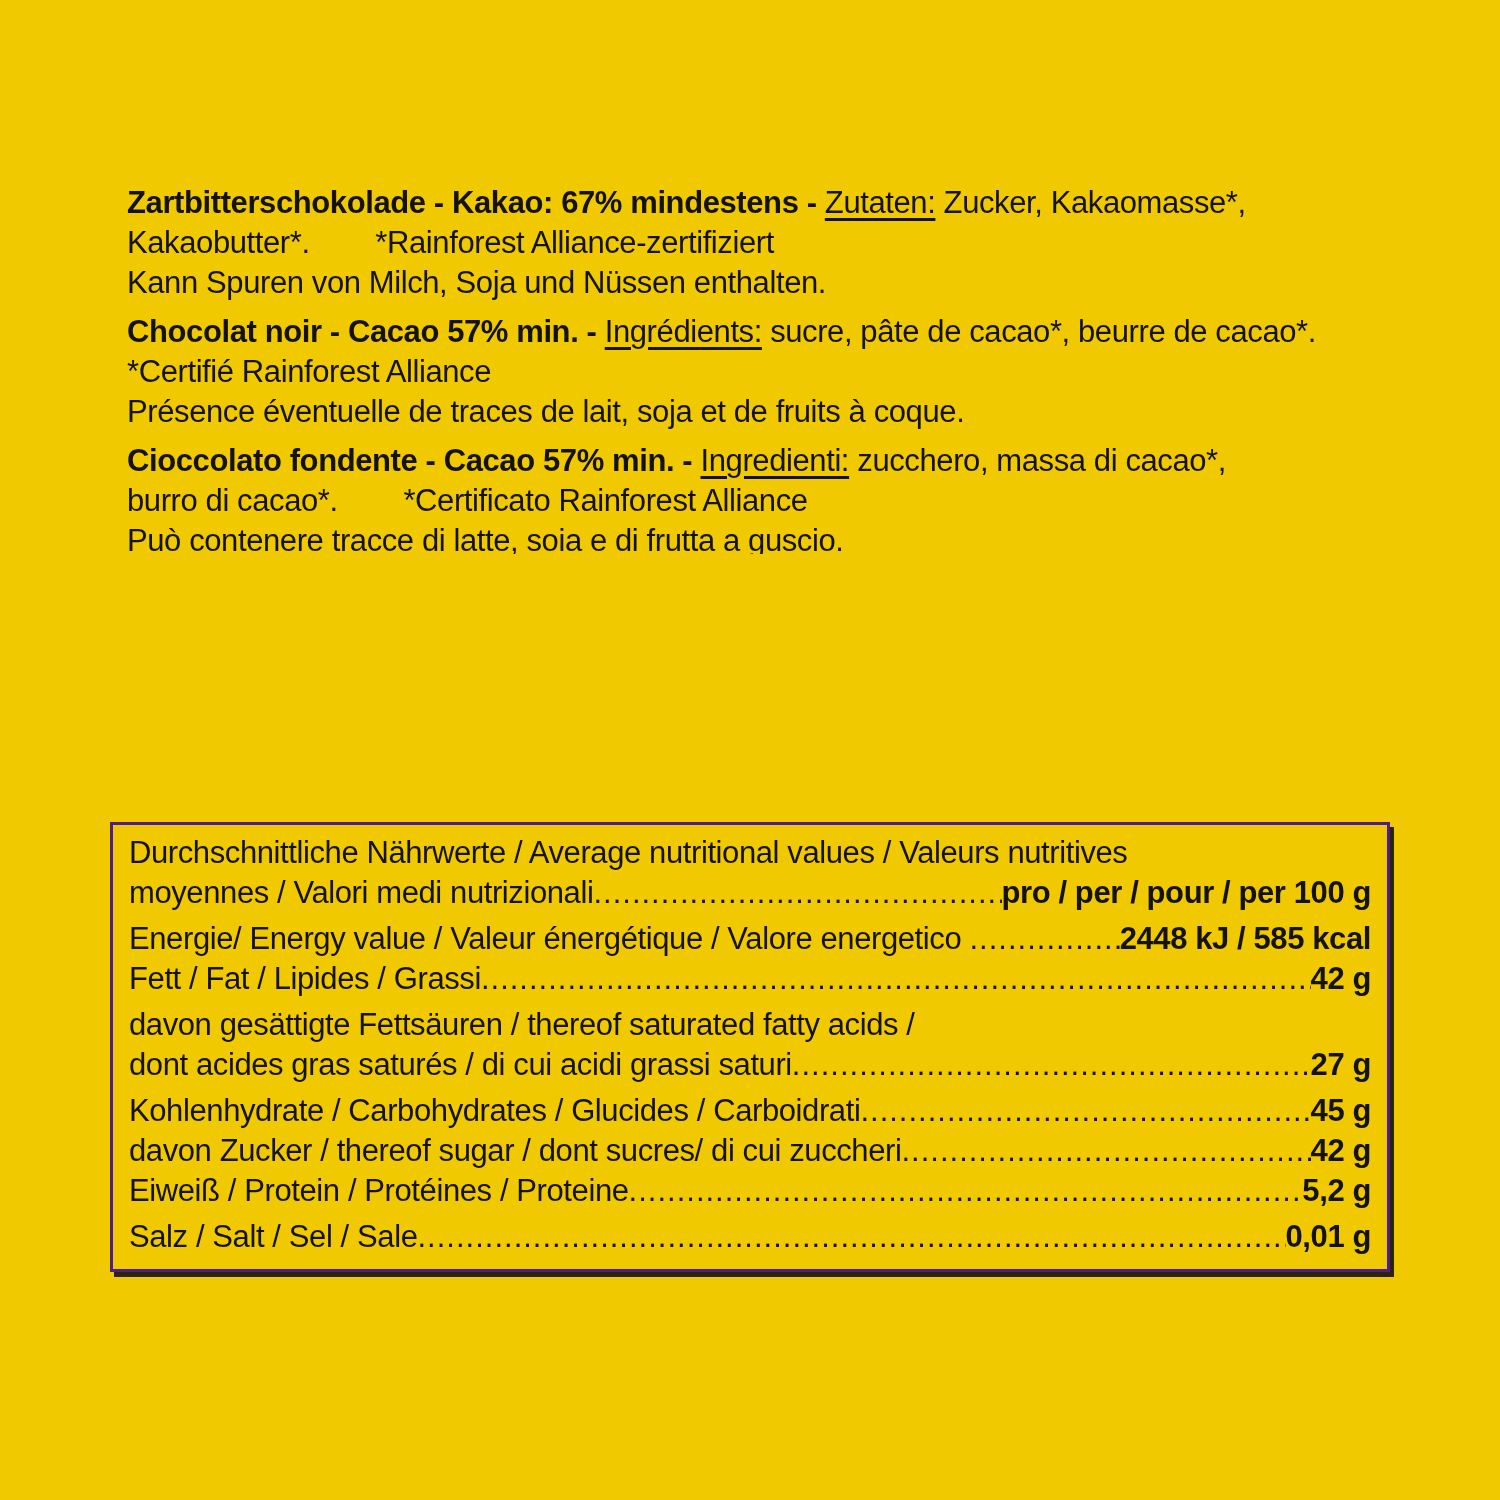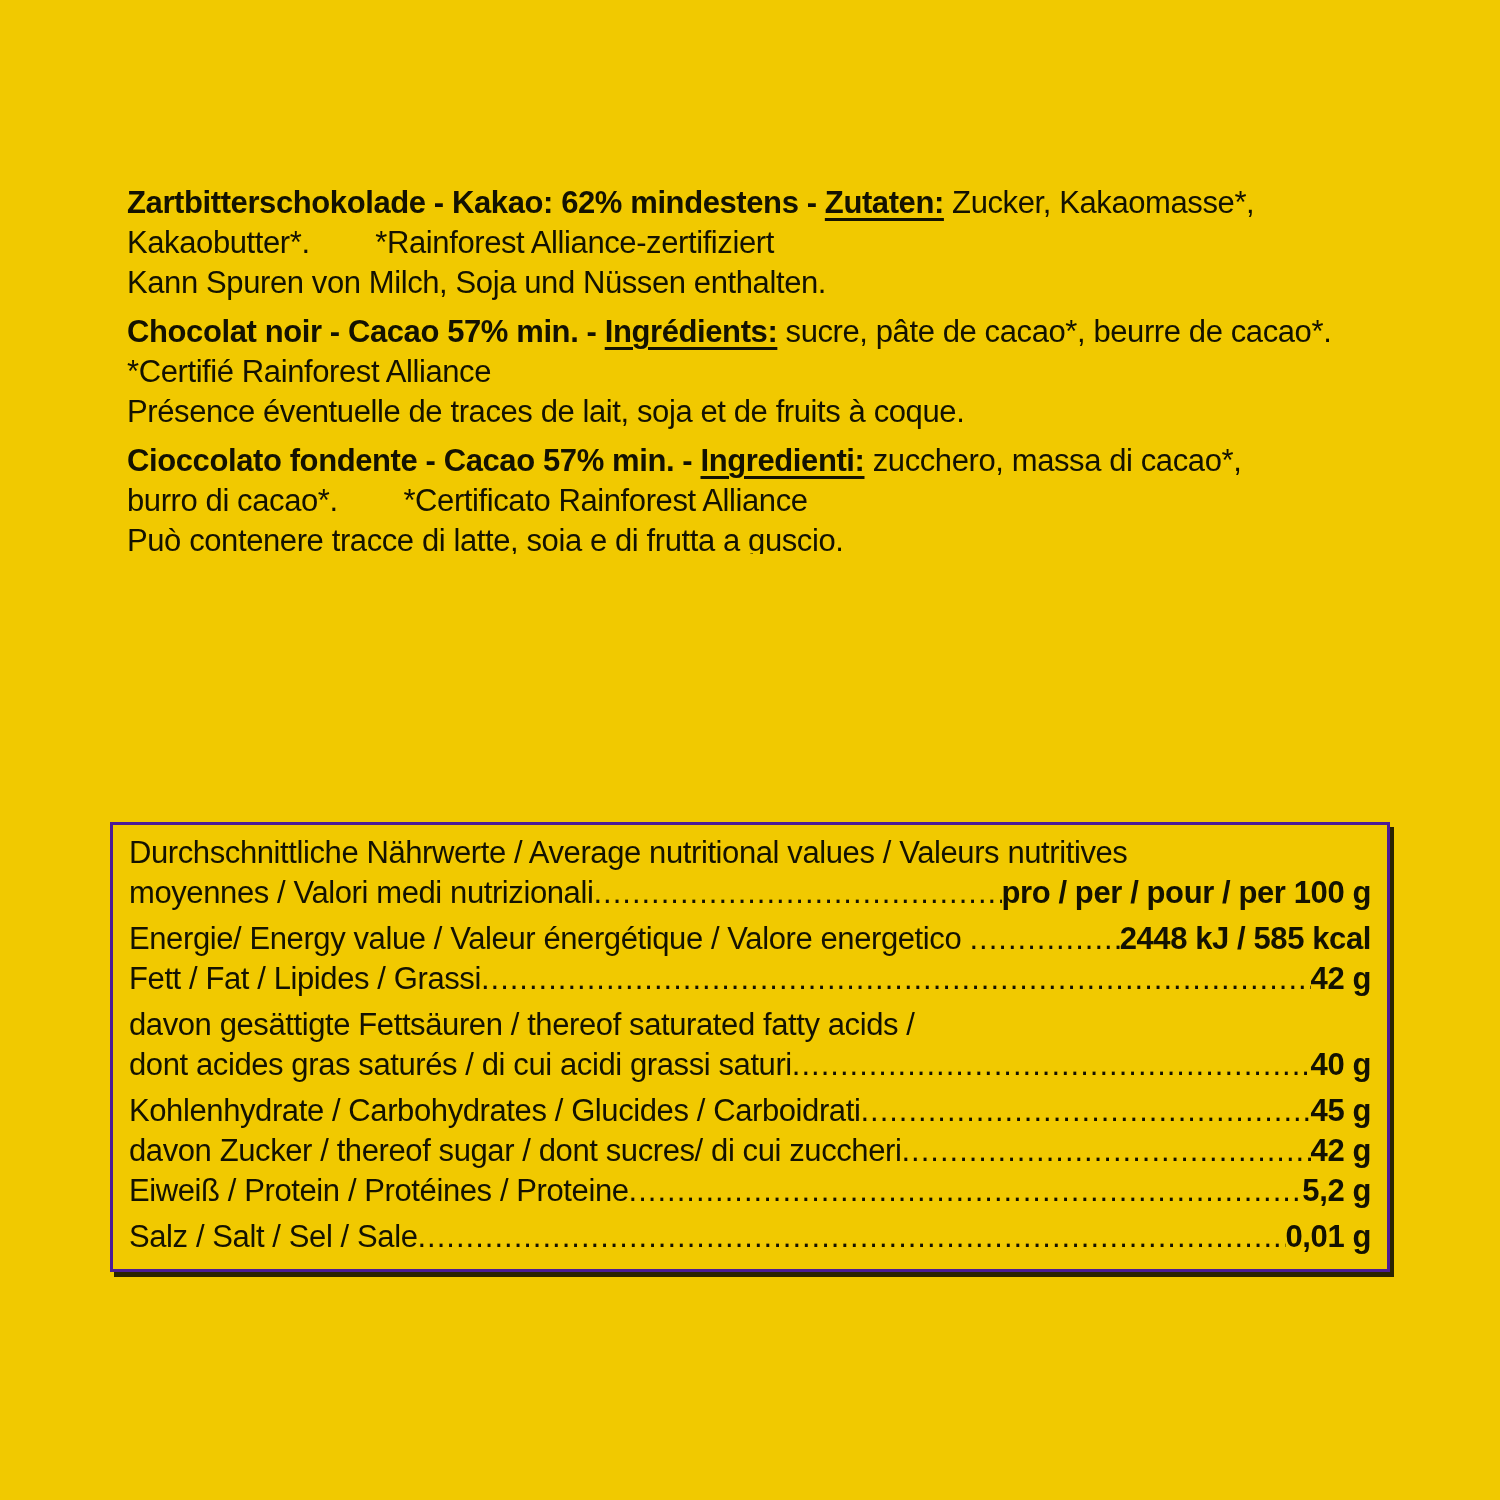--- a/index.html
+++ b/index.html
@@ -14,21 +14,21 @@
     color:#141200;
   }
   .ingredients{
     position:absolute;left:127px;top:183px;width:1350px;
     font-size:31px;line-height:40px;letter-spacing:-0.4px;
   }
   .block{margin-bottom:9px;}
   .line{white-space:pre;}
   .lead{font-weight:bold;}
   .ing-label{
-    font-weight:bold;
+    font-weight:normal;
     text-decoration:underline;
     text-decoration-thickness:3px;
     text-underline-offset:5px;
   }
   .clip-line{height:33px;overflow:hidden;}
   .nutrition{
     position:absolute;left:110px;top:822px;width:1280px;
     box-sizing:border-box;
     border:3px solid #4c1d95;
     box-shadow:4px 5px 0 #2b2400;
@@ -46,21 +46,21 @@
   .mt8{}
 </style>
 </head>
 <body>
 
 <div class="canvas">
 
   <div class="ingredients">
 
     <div class="block">
-      <div class="line"><span class="lead">Zartbitterschokolade - Kakao: 62% mindestens - </span><span class="ing-label">Zutaten:</span><span> Zucker, Kakaomasse*,</span></div>
+      <div class="line"><span class="lead">Zartbitterschokolade - Kakao: 67% mindestens - </span><span class="ing-label">Zutaten:</span><span> Zucker, Kakaomasse*,</span></div>
       <div class="line">Kakaobutter*.        *Rainforest Alliance-zertifiziert</div>
       <div class="line">Kann Spuren von Milch, Soja und Nüssen enthalten.</div>
     </div>
 
 
     <div class="block">
       <div class="line"><span class="lead">Chocolat noir - Cacao 57% min. - </span><span class="ing-label">Ingrédients:</span><span> sucre, pâte de cacao*, beurre de cacao*.</span></div>
       <div class="line">*Certifié Rainforest Alliance</div>
       <div class="line">Présence éventuelle de traces de lait, soja et de fruits à coque.</div>
     </div>
@@ -93,21 +93,21 @@
     <div class="trow mt8">
       <span class="row-label">Fett / Fat / Lipides / Grassi</span>
       <span class="dots">............................................................................................................................................................................................................................................................................................................</span>
       <span class="row-value">42 g</span>
     </div>
 
     <div class="line mt6">davon gesättigte Fettsäuren / thereof saturated fatty acids /</div>
     <div class="trow">
       <span class="row-label">dont acides gras saturés / di cui acidi grassi saturi</span>
       <span class="dots">............................................................................................................................................................................................................................................................................................................</span>
-      <span class="row-value">40 g</span>
+      <span class="row-value">27 g</span>
     </div>
 
     <div class="trow mt6">
       <span class="row-label">Kohlenhydrate / Carbohydrates / Glucides / Carboidrati</span>
       <span class="dots">............................................................................................................................................................................................................................................................................................................</span>
       <span class="row-value">45 g</span>
     </div>
 
     <div class="trow">
       <span class="row-label">davon Zucker / thereof sugar / dont sucres/ di cui zuccheri</span>

